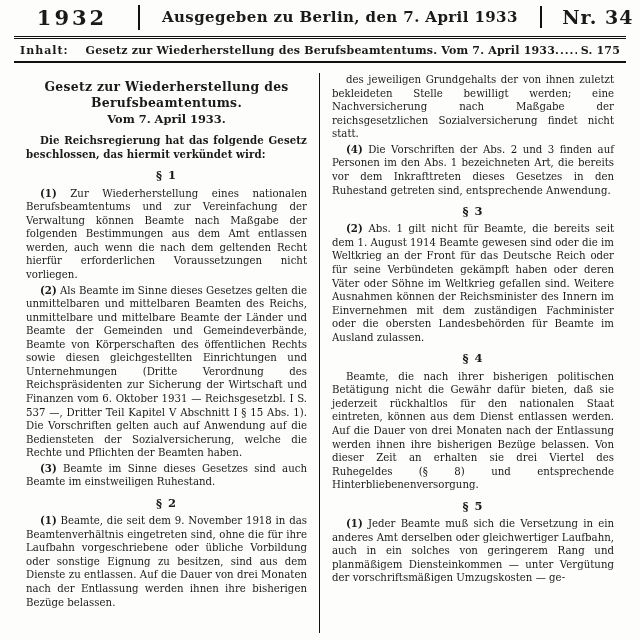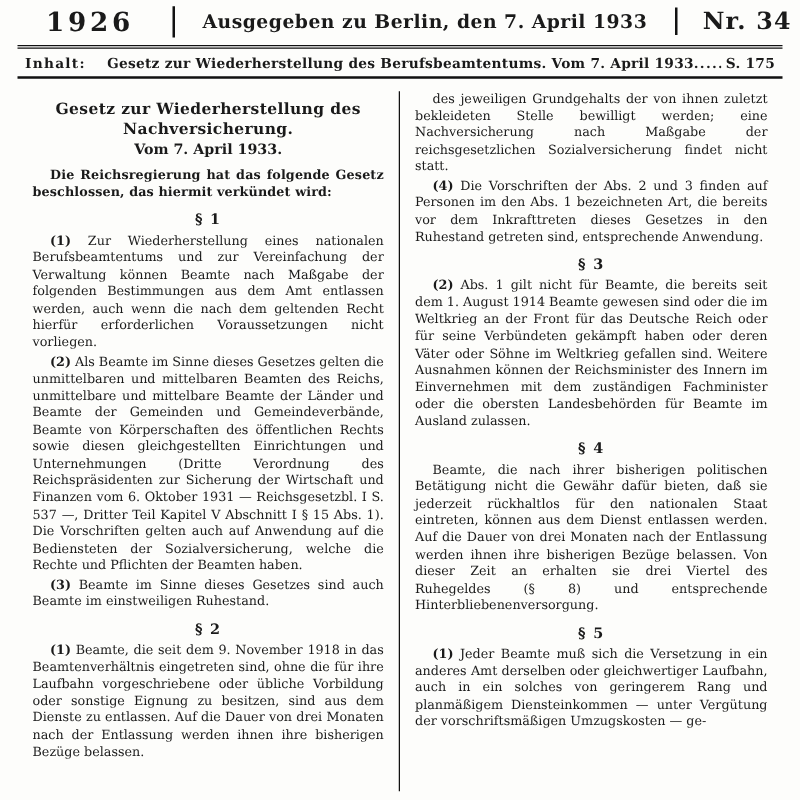--- a/index.html
+++ b/index.html
@@ -141,37 +141,37 @@
     margin: 7px 0 3px 0;
     letter-spacing: 1px;
   }
 </style>
 </head>
 <body>
 
 <div class="page">
 
   <div class="masthead">
-    <div class="cell year">1926</div>
+    <div class="cell year">1932</div>
     <div class="cell issued">Ausgegeben zu Berlin, den 7. April 1933</div>
     <div class="cell number">Nr. 34</div>
   </div>
 
   <div class="contents">
     <span class="label">Inhalt:</span>
     <span class="entry">
       <span>Gesetz zur Wiederherstellung des Berufsbeamtentums.  Vom 7. April 1933</span><span class="dots">.....................</span>
     </span>
     <span class="pageref">S. 175</span>
   </div>
 
   <div class="body">
 
     <div class="col left">
-      <div class="doc-title">Gesetz zur Wiederherstellung des Nachversicherung.</div>
+      <div class="doc-title">Gesetz zur Wiederherstellung des Berufsbeamtentums.</div>
       <div class="doc-date">Vom 7. April 1933.</div>
       <p class="preamble">Die Reichsregierung hat das folgende Gesetz beschlossen, das hiermit verkündet wird:</p>
 
       <div class="section-mark">§ 1</div>
       <p class="para"><span class="num">(1)</span> <span>Zur Wiederherstellung eines nationalen Berufsbeamtentums und zur Vereinfachung der Verwaltung können Beamte nach Maßgabe der folgenden Bestimmungen aus dem Amt entlassen werden, auch wenn die nach dem geltenden Recht hierfür erforderlichen Voraussetzungen nicht vorliegen.</span></p>
       <p class="para"><span class="num">(2)</span> <span>Als Beamte im Sinne dieses Gesetzes gelten die unmittelbaren und mittelbaren Beamten des Reichs, unmittelbare und mittelbare Beamte der Länder und Beamte der Gemeinden und Gemeindeverbände, Beamte von Körperschaften des öffentlichen Rechts sowie diesen gleichgestellten Einrichtungen und Unternehmungen (Dritte Verordnung des Reichspräsidenten zur Sicherung der Wirtschaft und Finanzen vom 6. Oktober 1931 — Reichsgesetzbl. I S. 537 —, Dritter Teil Kapitel V Abschnitt I § 15 Abs. 1). Die Vorschriften gelten auch auf Anwendung auf die Bediensteten der Sozialversicherung, welche die Rechte und Pflichten der Beamten haben.</span></p>
       <p class="para"><span class="num">(3)</span> <span>Beamte im Sinne dieses Gesetzes sind auch Beamte im einstweiligen Ruhestand.</span></p>
 
       <div class="section-mark">§ 2</div>
       <p class="para"><span class="num">(1)</span> <span>Beamte, die seit dem 9. November 1918 in das Beamtenverhältnis eingetreten sind, ohne die für ihre Laufbahn vorgeschriebene oder übliche Vorbildung oder sonstige Eignung zu besitzen, sind aus dem Dienste zu entlassen. Auf die Dauer von drei Monaten nach der Entlassung werden ihnen ihre bisherigen Bezüge belassen.</span></p>

